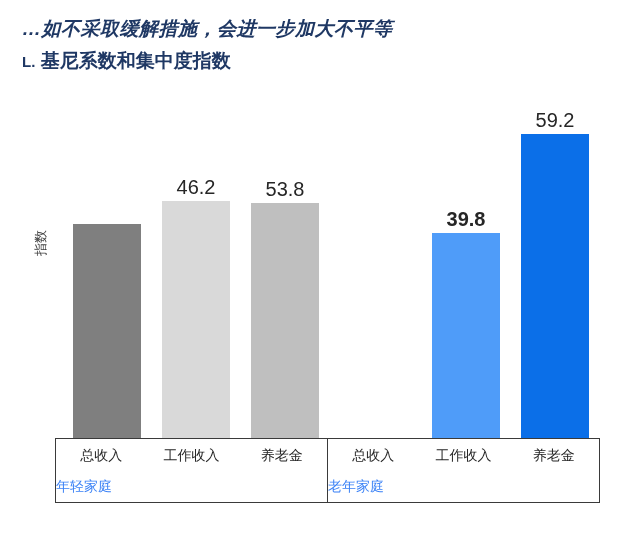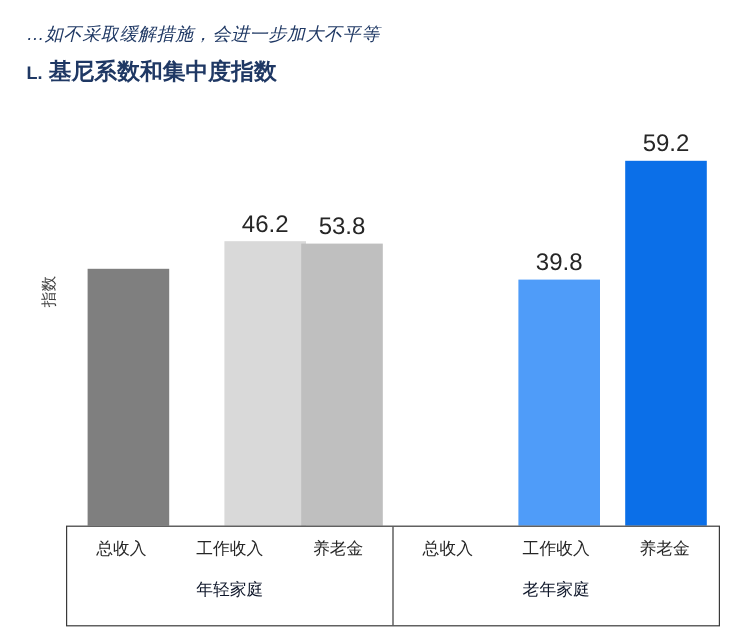--- a/index.html
+++ b/index.html
@@ -16,22 +16,22 @@
   }
 
   
   #header {
     position: absolute;
     left: 22px;
     top: 14px;
     width: 580px;
   }
   #title-main {
-    font-size: 15px;
-    font-weight: normal;
+    font-size: 19px;
+    font-weight: bold;
     font-style: italic;
     color: #1F3864;
     line-height: 30px;
     white-space: nowrap;
     letter-spacing: 0.5px;
   }
   #title-sub {
     font-size: 19px;
     font-weight: bold;
     color: #1F3864;
@@ -98,21 +98,21 @@
     color: #262626;
     line-height: 18px;
   }
 
   
   #axis-table {
     position: absolute;
     left: 55px;
     top: 334px;
     width: 545px;
-    height: 84px;
+    height: 65px;
     border: 1.5px solid #3a3a3a;
     box-sizing: border-box;
     display: flex;
   }
   .axis-group {
     position: relative;
     flex: 1 1 0;
     box-sizing: border-box;
     display: flex;
     flex-direction: column;
@@ -129,23 +129,22 @@
   }
   .axis-cat {
     flex: 1 1 0;
     text-align: center;
     font-size: 14px;
     color: #262626;
     white-space: nowrap;
   }
   .axis-group-name {
     height: 34px;
-    text-align: center;
     font-size: 14px;
-    color: #0f172a;
+    color: #3b82f6;
     line-height: 28px;
     white-space: nowrap;
   }
 </style>
 </head>
 <body>
 
 <div id="header">
   <div id="title-main">…如不采取缓解措施，会进一步加大不平等</div>
   <div id="title-sub">
@@ -157,33 +156,33 @@
 <div id="chart">
 
   <div id="y-axis-label">指数</div>
 
   <div id="plot">
 
     <div class="bar-slot" style="left:73px;">
       <div class="bar" style="height: 214px; background: rgb(127, 127, 127);"></div>
     </div>
 
-    <div class="bar-slot" style="left:162px;margin-left:25px;">
+    <div class="bar-slot" style="left:162px;">
       <div class="bar-value" style="bottom: 242px;">46.2</div>
       <div class="bar" style="height: 237px; background: rgb(217, 217, 217);"></div>
     </div>
 
     <div class="bar-slot" style="left:251px;">
       <div class="bar-value" style="bottom: 240px;">53.8</div>
       <div class="bar" style="height: 235px; background: rgb(191, 191, 191);"></div>
     </div>
 
 
     <div class="bar-slot" style="left:432px;">
-      <div class="bar-value" style="bottom: 210px;">39.8</div>
+      <div class="bar-value" style="bottom: 210px; font-weight: bold;">39.8</div>
       <div class="bar" style="height: 205px; background: rgb(79, 156, 249);"></div>
     </div>
 
     <div class="bar-slot" style="left:521px;">
       <div class="bar-value" style="bottom: 309px;">59.2</div>
       <div class="bar" style="height: 304px; background: rgb(11, 111, 232);"></div>
     </div>
 
   </div>
 

